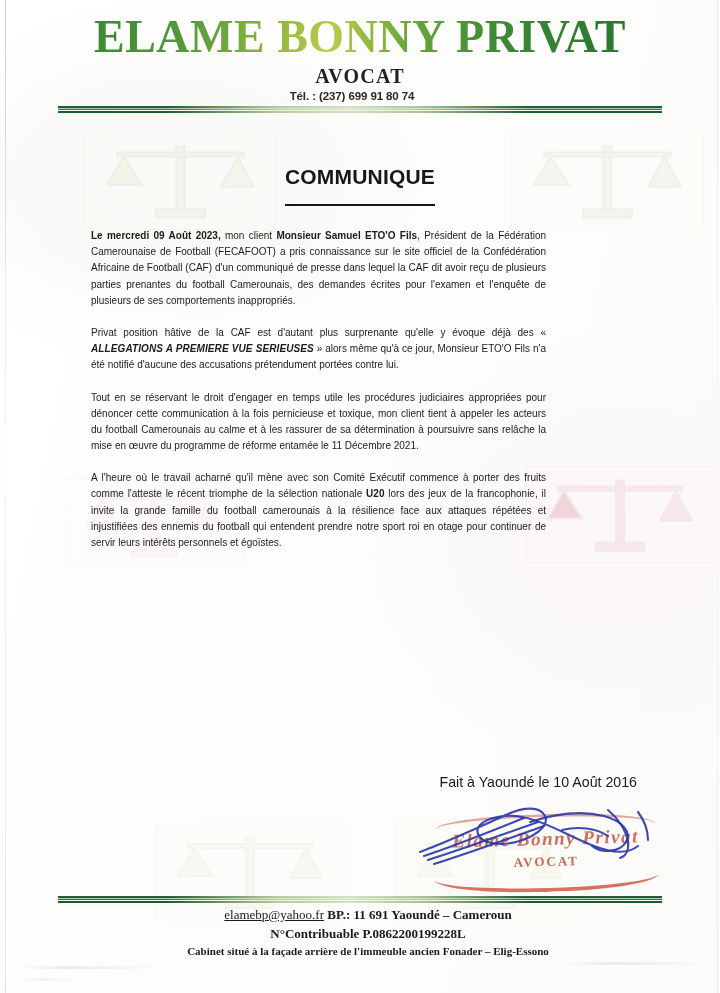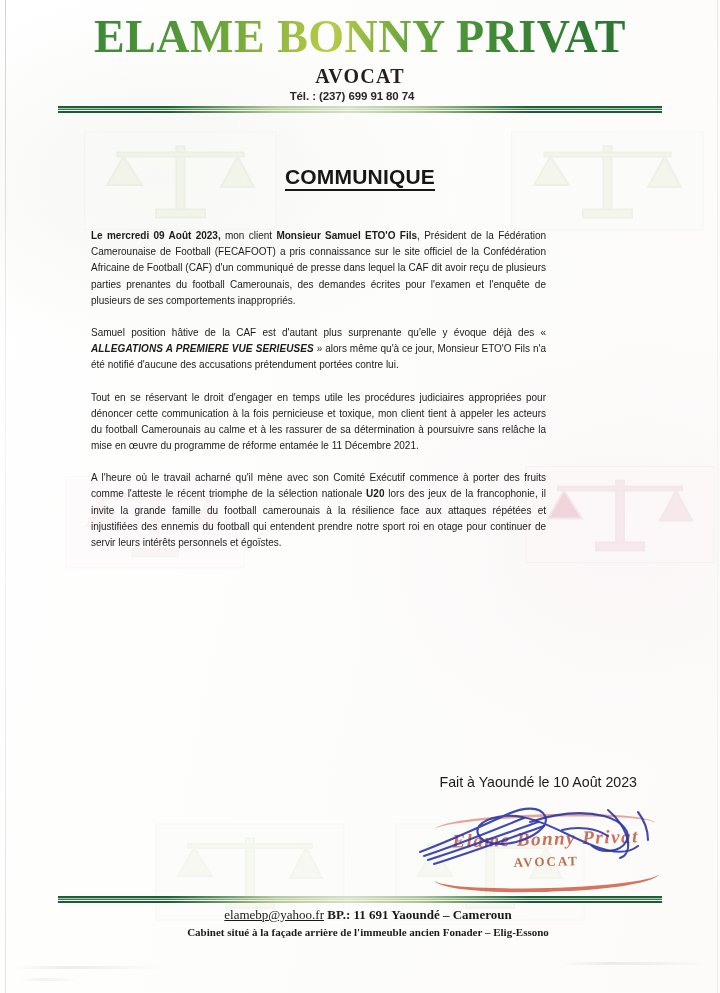--- a/index.html
+++ b/index.html
@@ -118,21 +118,21 @@
     left: 0; right: 0;
     top: 165px;
     text-align: center;
     font-weight: bold;
     font-size: 21px;
     letter-spacing: 0.2px;
     color: #171717;
   }
   .doc-title span {
     border-bottom: 2px solid #171717;
-    padding-bottom: 1px;
+    padding-bottom: 16px;
   }
 
   .body-col {
     position: absolute;
     left: 91px;
     width: 455px;
     top: 228px;
   }
   .para {
     margin: 0 0 16px 0;
@@ -353,28 +353,28 @@
 
   <div class="doc-title">
     <span>COMMUNIQUE</span>
   </div>
 
   <div class="body-col">
 
     <p class="para"><b>Le mercredi 09 Août 2023,</b><span> mon client </span><b>Monsieur Samuel ETO'O Fils</b><span>, Président de la Fédération Camerounaise de Football (FECAFOOT) a pris connaissance sur le site officiel de la Confédération Africaine de Football (CAF) d'un communiqué de presse dans lequel la CAF dit avoir reçu de plusieurs parties prenantes du football Camerounais, des demandes écrites pour l'examen et l'enquête de plusieurs de ses comportements inappropriés.</span></p>
 
 
-    <p class="para"><span>Samuel position hâtive de la CAF est d'autant plus surprenante qu'elle y évoque déjà des « </span><span class="alleg">ALLEGATIONS A PREMIERE VUE SERIEUSES</span><span> » alors même qu'à ce jour, Monsieur ETO'O Fils n'a été notifié d'aucune des accusations prétendument portées contre lui.</span></p>
+    <p class="para"><span>Privat position hâtive de la CAF est d'autant plus surprenante qu'elle y évoque déjà des « </span><span class="alleg">ALLEGATIONS A PREMIERE VUE SERIEUSES</span><span> » alors même qu'à ce jour, Monsieur ETO'O Fils n'a été notifié d'aucune des accusations prétendument portées contre lui.</span></p>
 
     <p class="para">Tout en se réservant le droit d'engager en temps utile les procédures judiciaires appropriées pour dénoncer cette communication à la fois pernicieuse et toxique, mon client tient à appeler les acteurs du football Camerounais au calme et à les rassurer de sa détermination à poursuivre sans relâche la mise en œuvre du programme de réforme entamée le 11 Décembre 2021.</p>
 
     <p class="para"><span>A l'heure où le travail acharné qu'il mène avec son Comité Exécutif commence à porter des fruits comme l'atteste le récent triomphe de la sélection nationale </span><b>U20</b><span> lors des jeux de la francophonie, il invite la grande famille du football camerounais à la résilience face aux attaques répétées et injustifiées des ennemis du football qui entendent prendre notre sport roi en otage pour continuer de servir leurs intérêts personnels et égoïstes.</span></p>
   </div>
 
-  <div class="closing">Fait à Yaoundé le 10 Août 2023</div>
+  <div class="closing">Fait à Yaoundé le 10 Août 2016</div>
 
   <div class="sign-zone">
 
     <div class="stamp">
       <div class="stamp-arc-top"></div>
       <div class="stamp-text stamp-name">Elame Bonny Privat</div>
       <div class="stamp-text stamp-role">AVOCAT</div>
       <div class="stamp-arc"></div>
     </div>
 
@@ -391,20 +391,21 @@
           <path d="M150 34 C166 30, 184 32, 196 40"></path>
         </g>
       </svg>
     </div>
   </div>
 
   <div class="rule rule-bottom"></div>
 
   <div class="footer">
     <div class="footer-line f1"><span class="footer-email">elamebp@yahoo.fr</span><span> BP.: 11 691 Yaoundé – Cameroun</span></div>
+    <div class="footer-line f2">N°Contribuable P.0862200199228L</div>
     <div class="footer-line f3">Cabinet situé à la façade arrière de l'immeuble ancien Fonader – Elig-Essono</div>
   </div>
 
   <div class="artifact" style="left:14px; top:966px; width:150px;"></div>
   <div class="artifact" style="left:560px; top:962px; width:150px;"></div>
   <div class="artifact" style="left:20px; top:978px; width:60px; opacity:.2;"></div>
 
 </div>
 
 </body></html>

